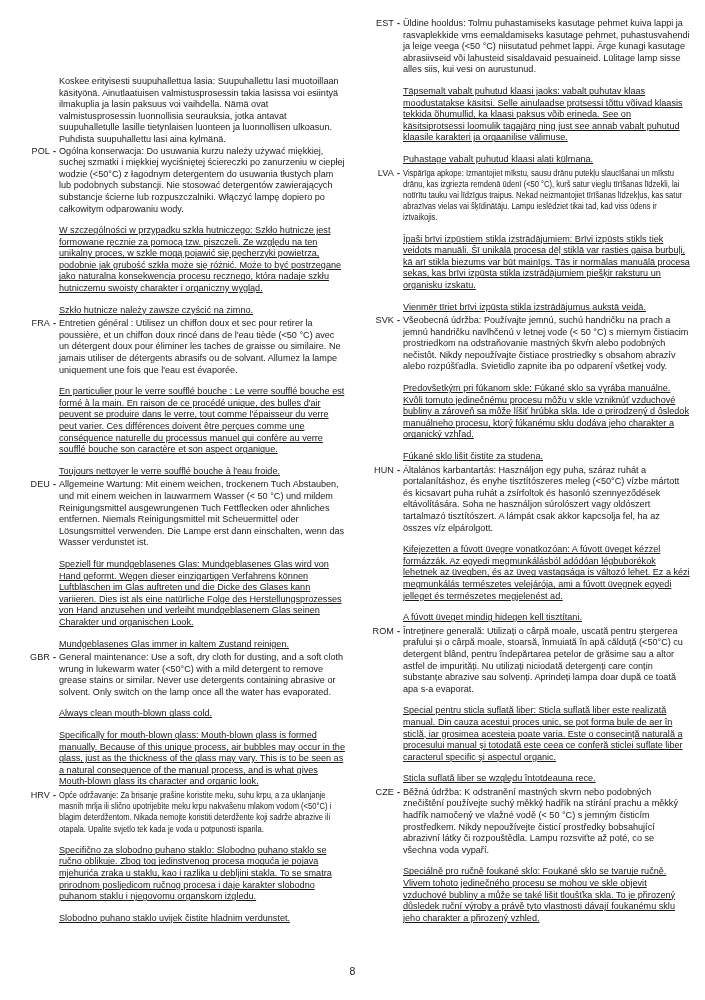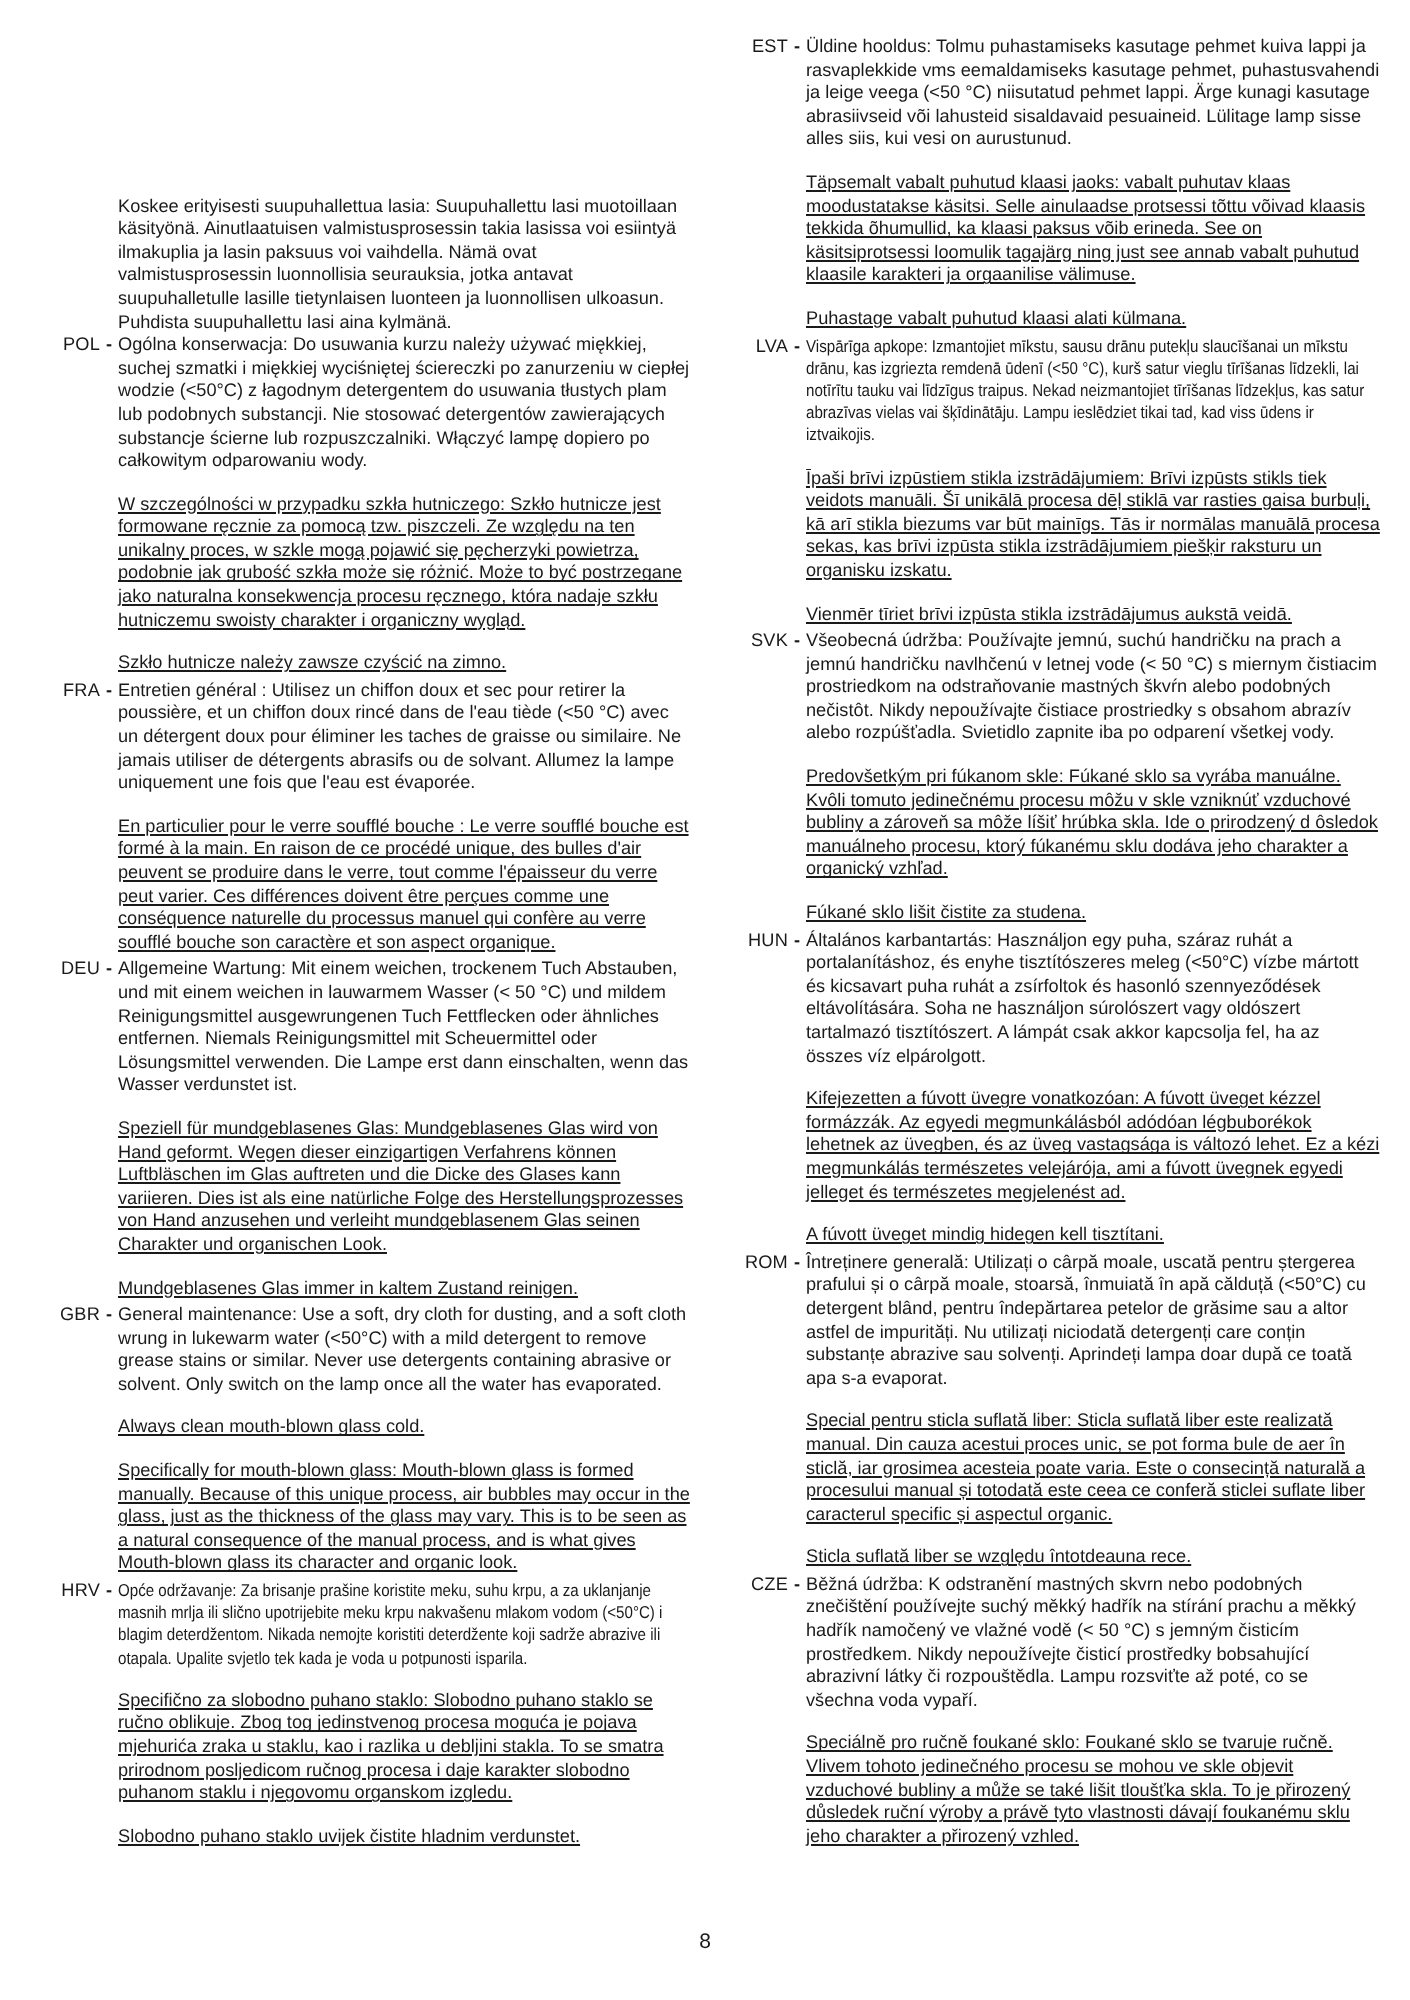--- a/index.html
+++ b/index.html
@@ -139,20 +139,21 @@
             <p class="para">W szczególności w przypadku szkła hutniczego: Szkło hutnicze jest formowane ręcznie za pomocą tzw. piszczeli. Ze względu na ten unikalny proces, w szkle mogą pojawić się pęcherzyki powietrza, podobnie jak grubość szkła może się różnić. Może to być postrzegane jako naturalna konsekwencja procesu ręcznego, która nadaje szkłu hutniczemu swoisty charakter i organiczny wygląd.</p>
             <p class="para tight">Szkło hutnicze należy zawsze czyścić na zimno.</p>
           </div>
         </div>
         <div class="lang-block">
           <div class="lang-code">FRA</div>
           <div class="lang-dash">-</div>
           <div class="lang-body">
             <p class="para">Entretien général : Utilisez un chiffon doux et sec pour retirer la poussière, et un chiffon doux rincé dans de l'eau tiède (&lt;50 °C) avec un détergent doux pour éliminer les taches de graisse ou similaire. Ne jamais utiliser de détergents abrasifs ou de solvant. Allumez la lampe uniquement une fois que l'eau est évaporée.</p>
             <p class="para">En particulier pour le verre soufflé bouche : Le verre soufflé bouche est formé à la main. En raison de ce procédé unique, des bulles d'air peuvent se produire dans le verre, tout comme l'épaisseur du verre peut varier. Ces différences doivent être perçues comme une conséquence naturelle du processus manuel qui confère au verre soufflé bouche son caractère et son aspect organique.</p>
+            <p class="para tight">Toujours nettoyer le verre soufflé bouche à l'eau froide.</p>
           </div>
         </div>
         <div class="lang-block">
           <div class="lang-code">DEU</div>
           <div class="lang-dash">-</div>
           <div class="lang-body">
             <p class="para">Allgemeine Wartung: Mit einem weichen, trockenem Tuch Abstauben, und mit einem weichen in lauwarmem Wasser (&lt; 50 °C) und mildem Reinigungsmittel ausgewrungenen Tuch Fettflecken oder ähnliches entfernen. Niemals Reinigungsmittel mit Scheuermittel oder Lösungsmittel verwenden. Die Lampe erst dann einschalten, wenn das Wasser verdunstet ist.</p>
             <p class="para">Speziell für mundgeblasenes Glas: Mundgeblasenes Glas wird von Hand geformt. Wegen dieser einzigartigen Verfahrens können Luftbläschen im Glas auftreten und die Dicke des Glases kann variieren. Dies ist als eine natürliche Folge des Herstellungsprozesses von Hand anzusehen und verleiht mundgeblasenem Glas seinen Charakter und organischen Look.</p>
             <p class="para tight">Mundgeblasenes Glas immer in kaltem Zustand reinigen.</p>
           </div>

